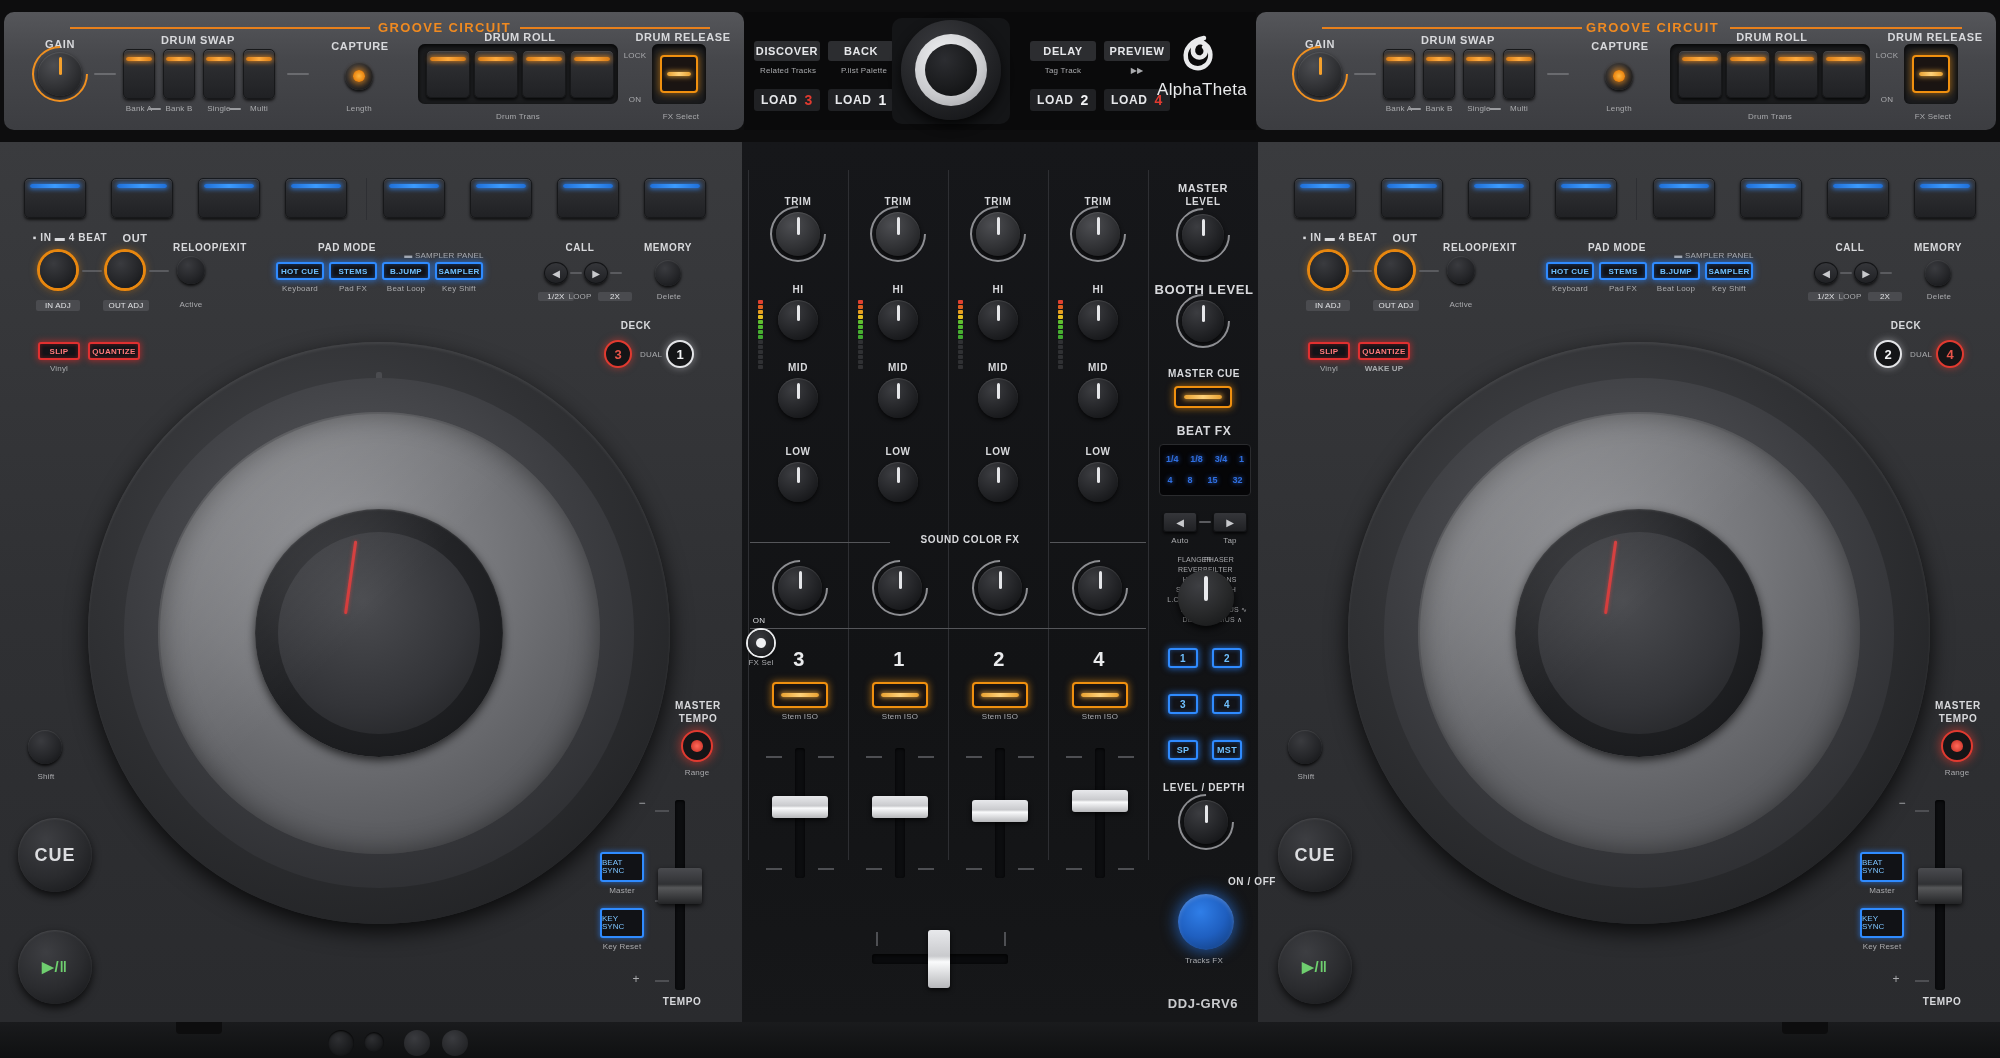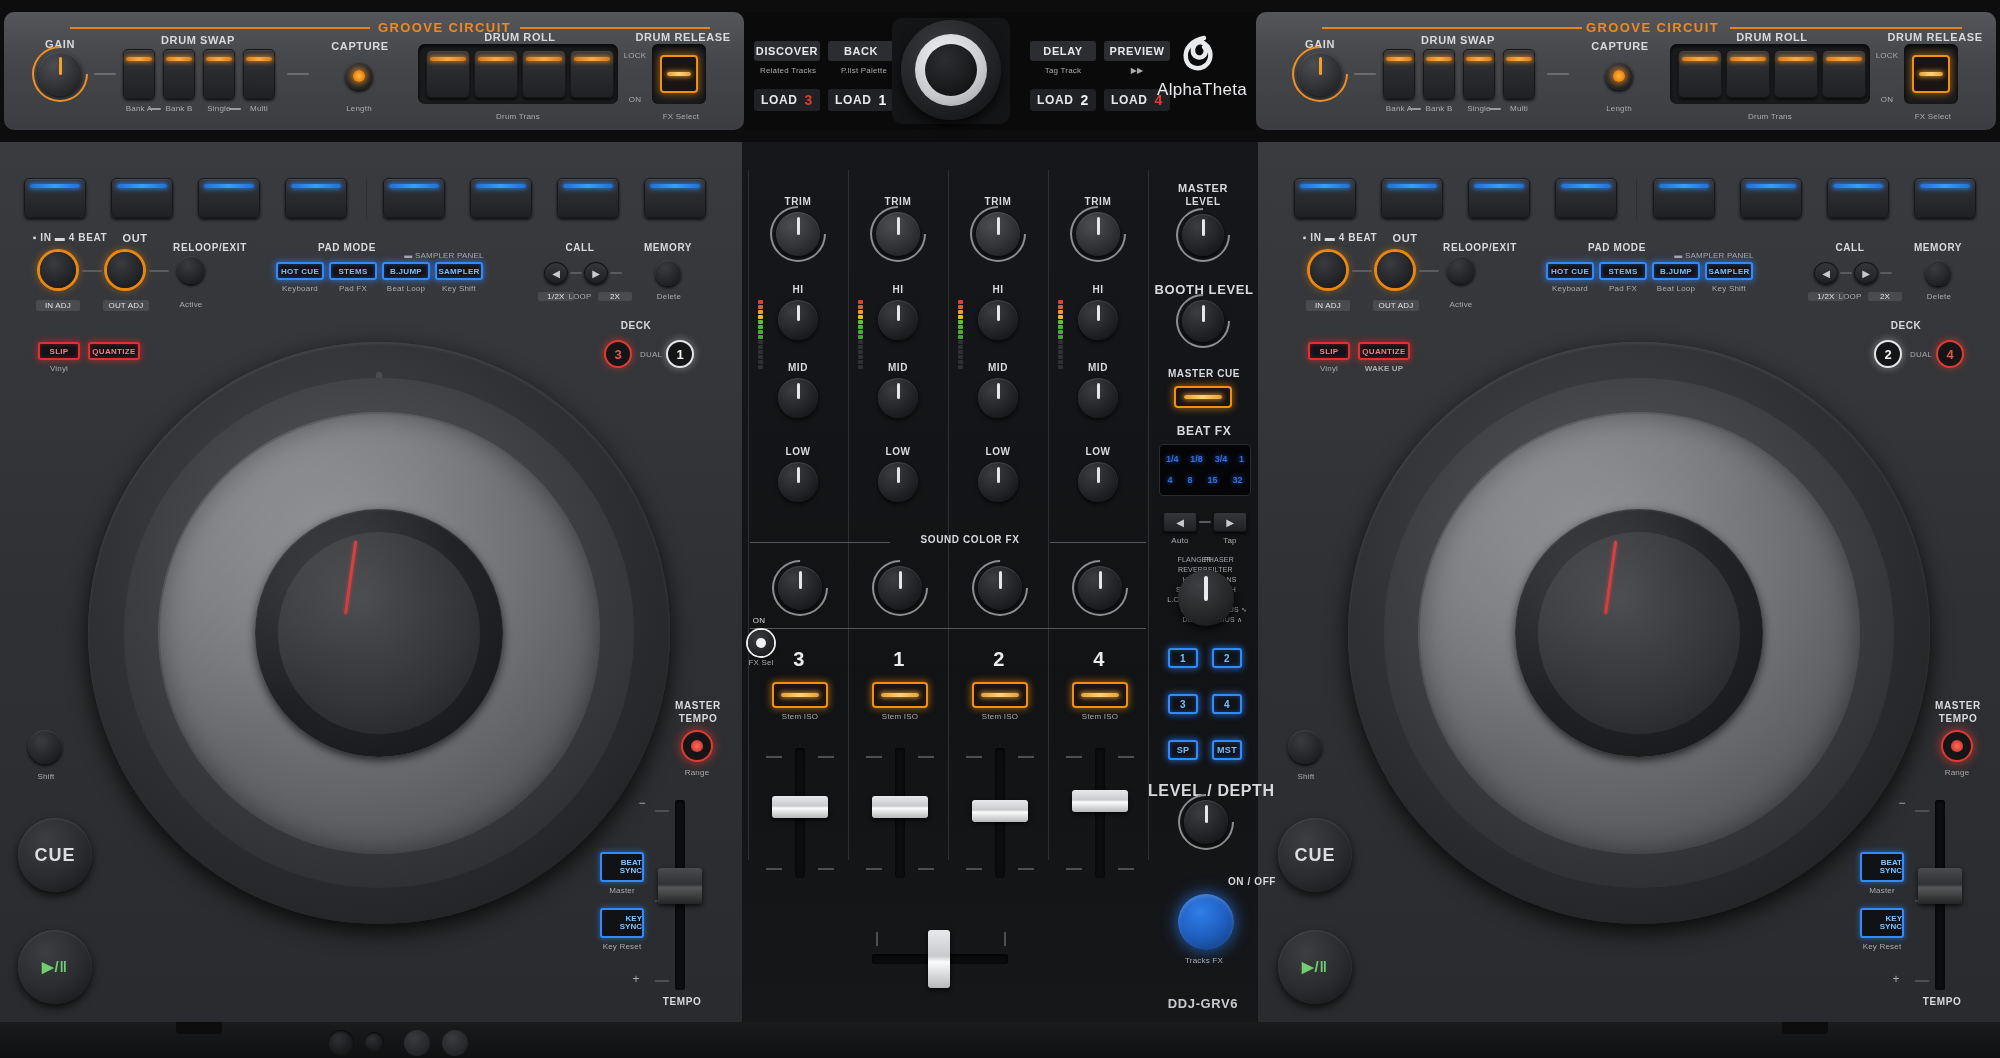--- a/index.html
+++ b/index.html
@@ -246,22 +246,22 @@
     display:flex; align-items:center; justify-content:center;
     font-size:13px; font-weight:bold; background:#141517;
   }
   .deckcircle.red { border:2px solid #e03a30; color:#e8554a; box-shadow:0 0 7px 1px rgba(224,58,48,.5); }
   .deckcircle.white { border:2px solid #e4e5e8; color:#f2f3f5; box-shadow:0 0 7px 1px rgba(230,230,235,.35); }
 
   
   .syncbtn {
     position:absolute; border-radius:3px; background:#111216;
     border:2px solid #2f8bff; color:#7cc4ff;
-    font-size:8px; font-weight:bold; line-height:1.05;
-    display:flex; flex-direction:column; align-items:flex-end; justify-content:center;
+    font-size:8px; font-weight:normal; line-height:1.05;
+    display:flex; flex-direction:column; align-items:flex-start; justify-content:center;
     box-shadow:0 0 5px 1px rgba(40,130,255,.5);
   }
 
   
   .mtempo {
     position:absolute; border-radius:50%;
     background:#141517; border:2px solid #e03a30;
     box-shadow:0 0 8px 2px rgba(224,58,48,.5);
     display:flex; align-items:center; justify-content:center;
   }
@@ -870,21 +870,21 @@
     <div class="ind"></div>
   </div>
 
   <div class="modebtn blue" style="left:1168px; top:648px; width:30px; height:20px; font-size:10px;">1</div>
   <div class="modebtn blue" style="left:1212px; top:648px; width:30px; height:20px; font-size:10px;">2</div>
   <div class="modebtn blue" style="left:1168px; top:694px; width:30px; height:20px; font-size:10px;">3</div>
   <div class="modebtn blue" style="left:1212px; top:694px; width:30px; height:20px; font-size:10px;">4</div>
   <div class="modebtn blue" style="left:1168px; top:740px; width:30px; height:20px; font-size:9px;">SP</div>
   <div class="modebtn blue" style="left:1212px; top:740px; width:30px; height:20px; font-size:9px;">MST</div>
 
-  <div class="lbl" style="left:1148px; top:782px; width:112px; font-size:16px;">LEVEL / DEPTH</div>
+  <div class="lbl" style="left:1148px; top:782px; width:112px; font-size:10px;">LEVEL / DEPTH</div>
   <div class="knob dark" style="left:1184px; top:800px; width:44px; height:44px;">
       <div class="ind"></div>
     </div>
   <div class="knob-ring" style="left:1178px; top:794px; width:56px; height:56px;"></div>
 
   <div class="lbl" style="left:1198px; top:876px; width:108px; font-size:10px;">ON / OFF</div>
   <div class="onoff" style="left:1178px; top:894px; width:56px; height:56px;"></div>
   <div class="lbl xs" style="left:1154px; top:956px; width:100px;">Tracks FX</div>
 
   <div class="xf-slot" style="left:872px; top:954px; width:136px; height:10px;"></div>

